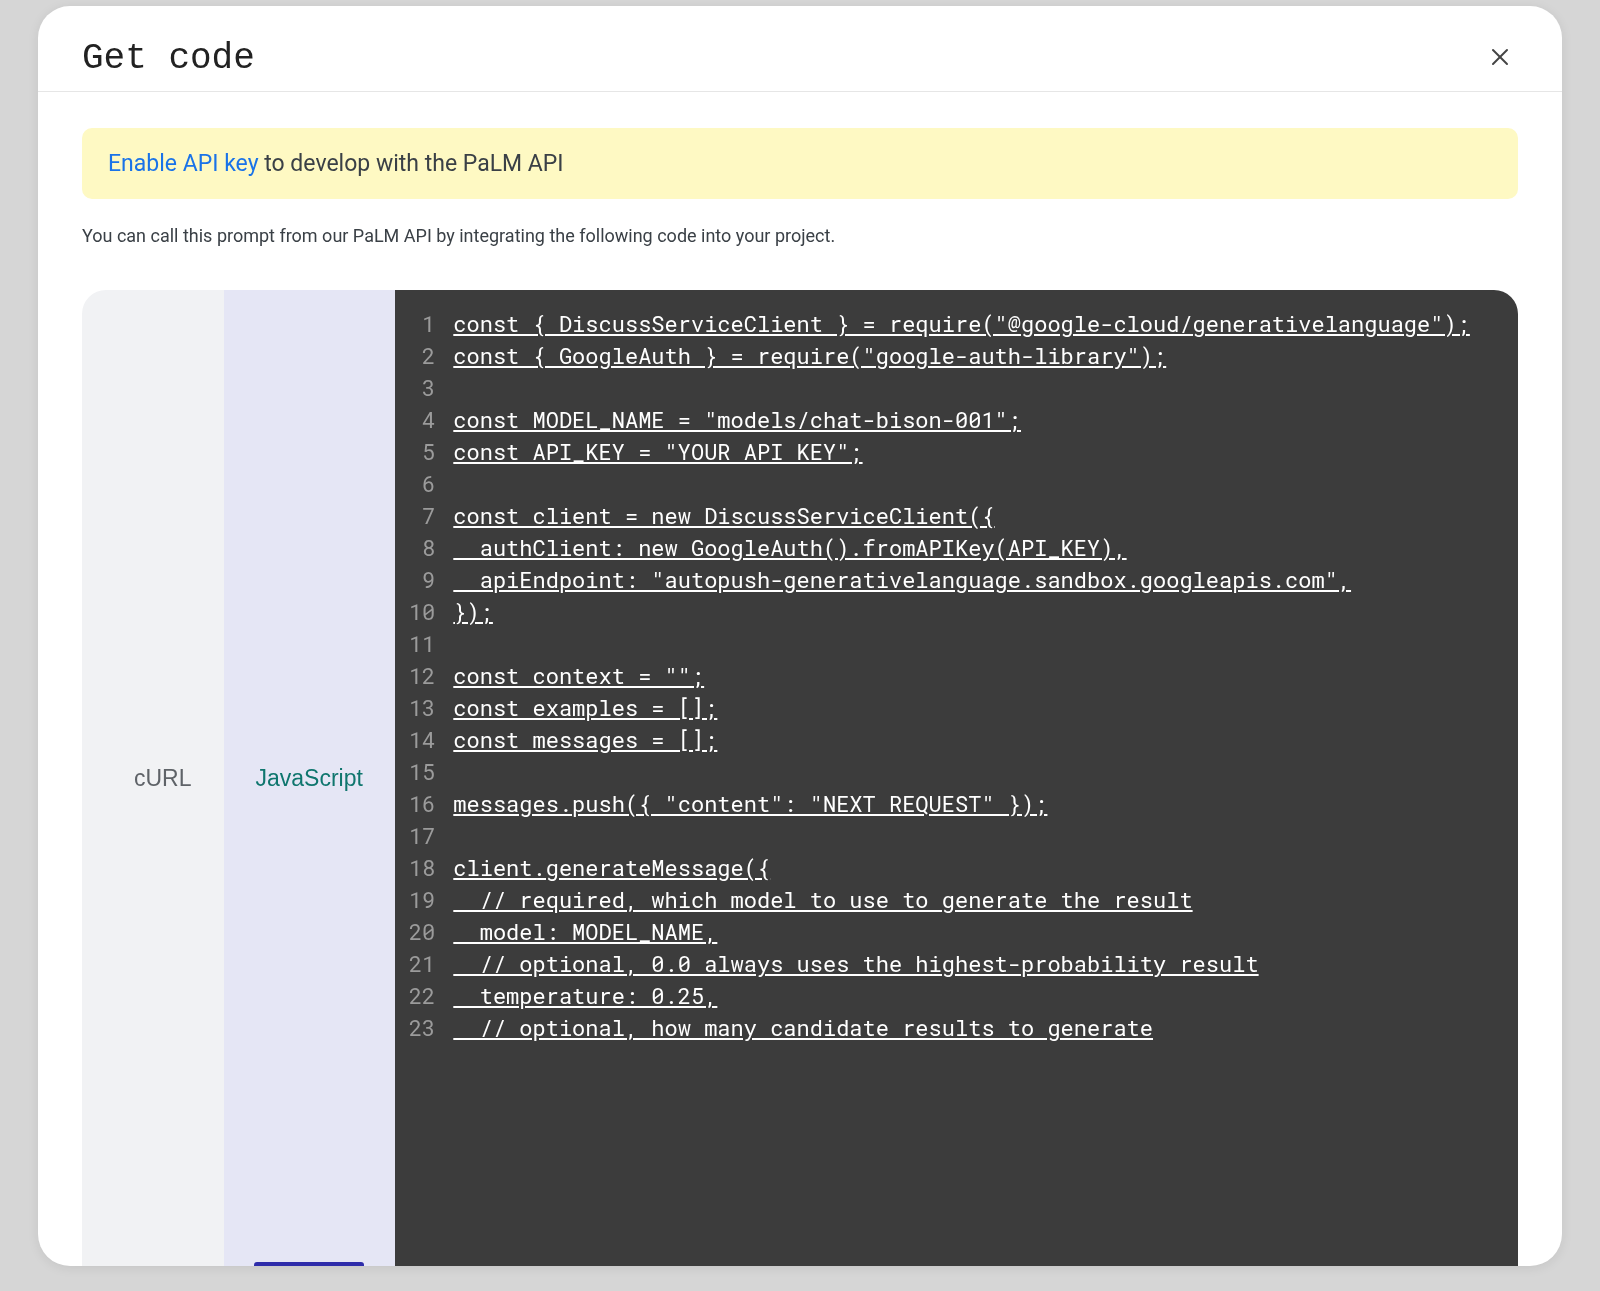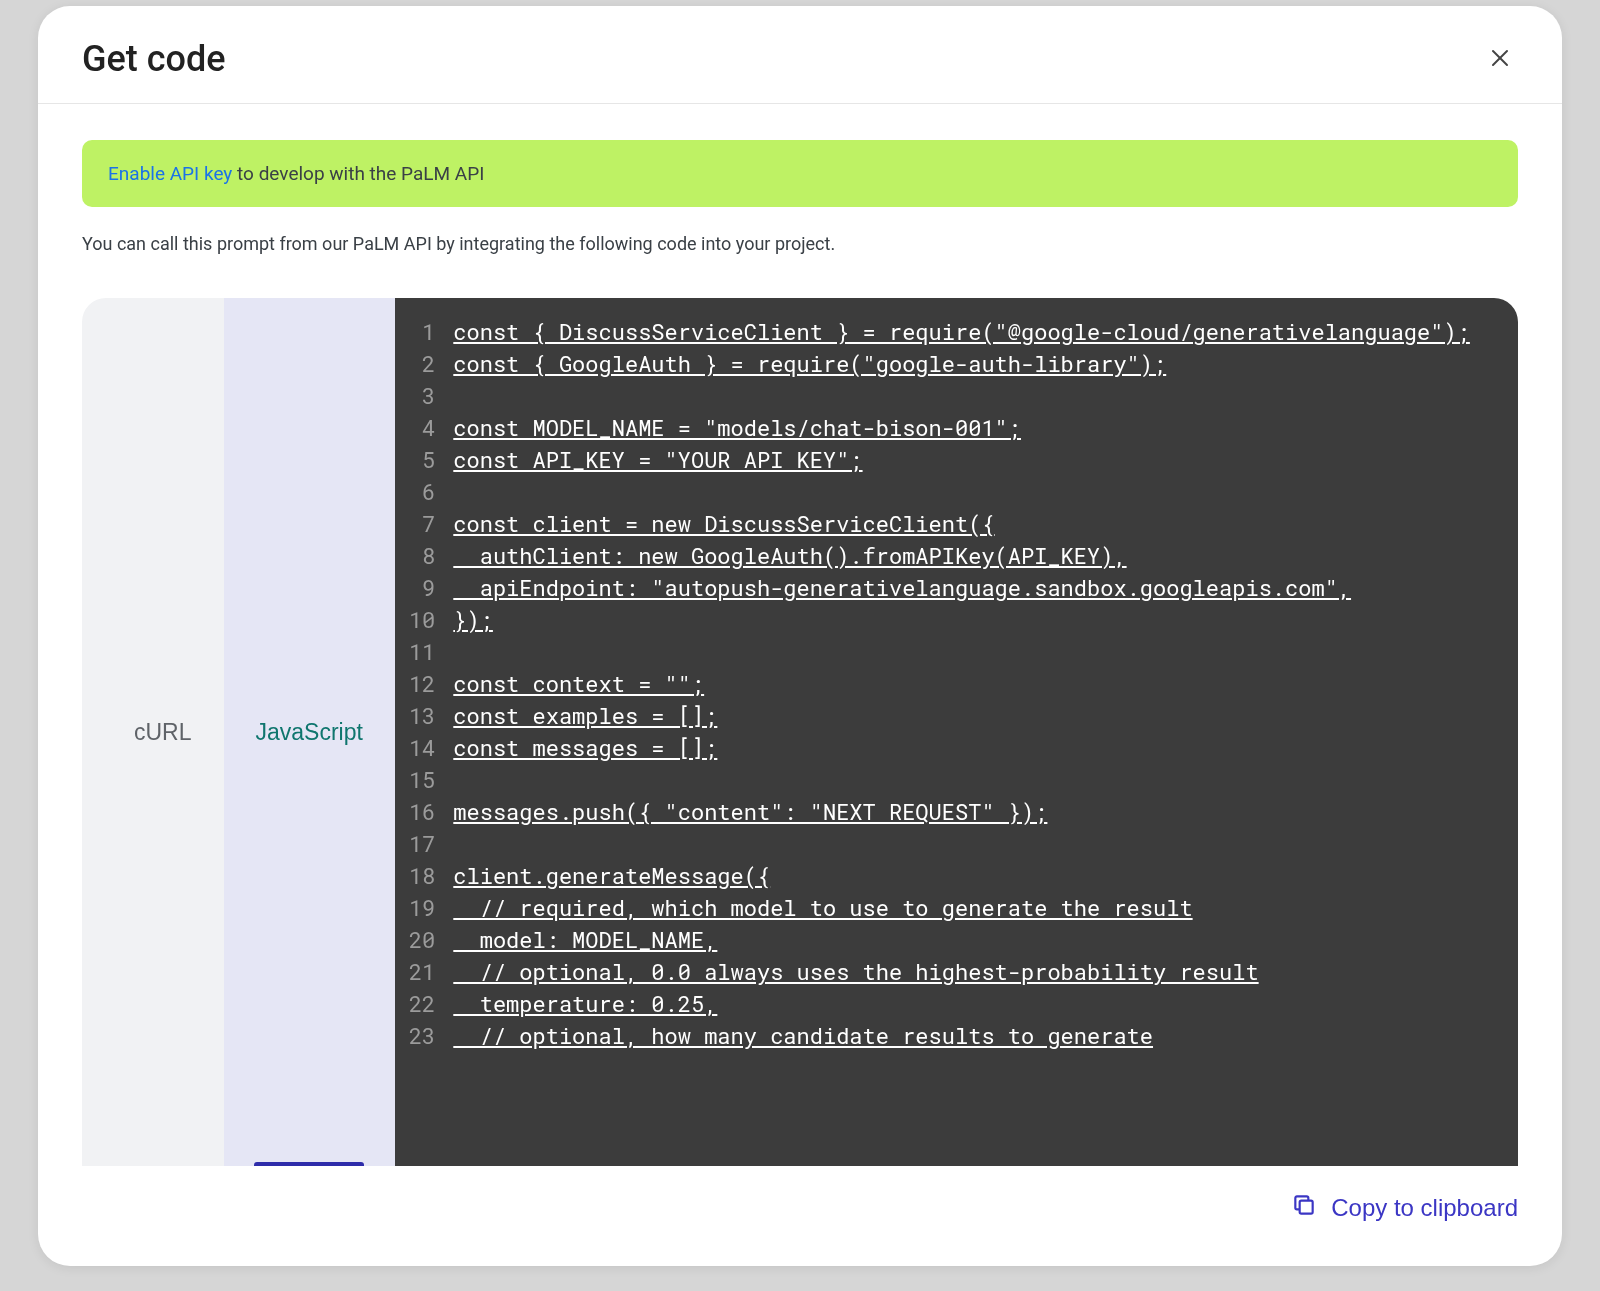--- a/index.html
+++ b/index.html
@@ -18,22 +18,23 @@
     height: 1260px;
     display: flex;
     flex-direction: column;
     overflow: hidden;
     box-shadow: 0 2px 12px rgba(0,0,0,0.08);
   }
   .dialog-header {
     display: flex;
     align-items: center;
     justify-content: space-between;
-    padding: 32px 44px 23px 44px;
+    padding: 32px 44px 12px 44px;
     border-bottom: 1px solid #e6e6e6;
+    font-family: Liberation Mono, monospace;
   }
   .dialog-title {
     font-size: 36px;
     font-weight: 500;
     color: #222;
   }
   .close-btn {
     background: none;
     border: none;
     cursor: pointer;
@@ -45,24 +46,24 @@
   }
   .close-btn svg { width: 24px; height: 24px; }
   .dialog-body {
     flex: 1;
     padding: 36px 44px 0 44px;
     overflow: hidden;
     display: flex;
     flex-direction: column;
   }
   .banner {
-    background: #bef264;
+    background: #fef9c3;
     border-radius: 10px;
     padding: 22px 26px;
-    font-size: 19px;
+    font-size: 23px;
     color: #3a4046;
     margin-bottom: 26px;
   }
   .banner a {
     color: #1a73e8;
     text-decoration: none;
     cursor: pointer;
   }
   .description {
     font-size: 18px;
@@ -222,25 +223,14 @@
   // required, which model to use to generate the result
   model: MODEL_NAME,
   // optional, 0.0 always uses the highest-probability result
   temperature: 0.25,
   // optional, how many candidate results to generate</div>
       </div>
     </div>
 
   </div>
 
-  <div class="dialog-footer">
-    <button class="copy-btn">
-      <span>
-        <svg viewBox="0 0 24 24" fill="none" stroke="currentColor" stroke-width="2" stroke-linejoin="round">
-          <rect x="8" y="8" width="12" height="12" rx="1.5"></rect>
-          <path d="M16 8V5.5A1.5 1.5 0 0 0 14.5 4H5.5A1.5 1.5 0 0 0 4 5.5v9A1.5 1.5 0 0 0 5.5 16H8"></path>
-        </svg>
-      </span>
-      <span>Copy to clipboard</span>
-    </button>
-  </div>
 
 </div>
 
 </body></html>

